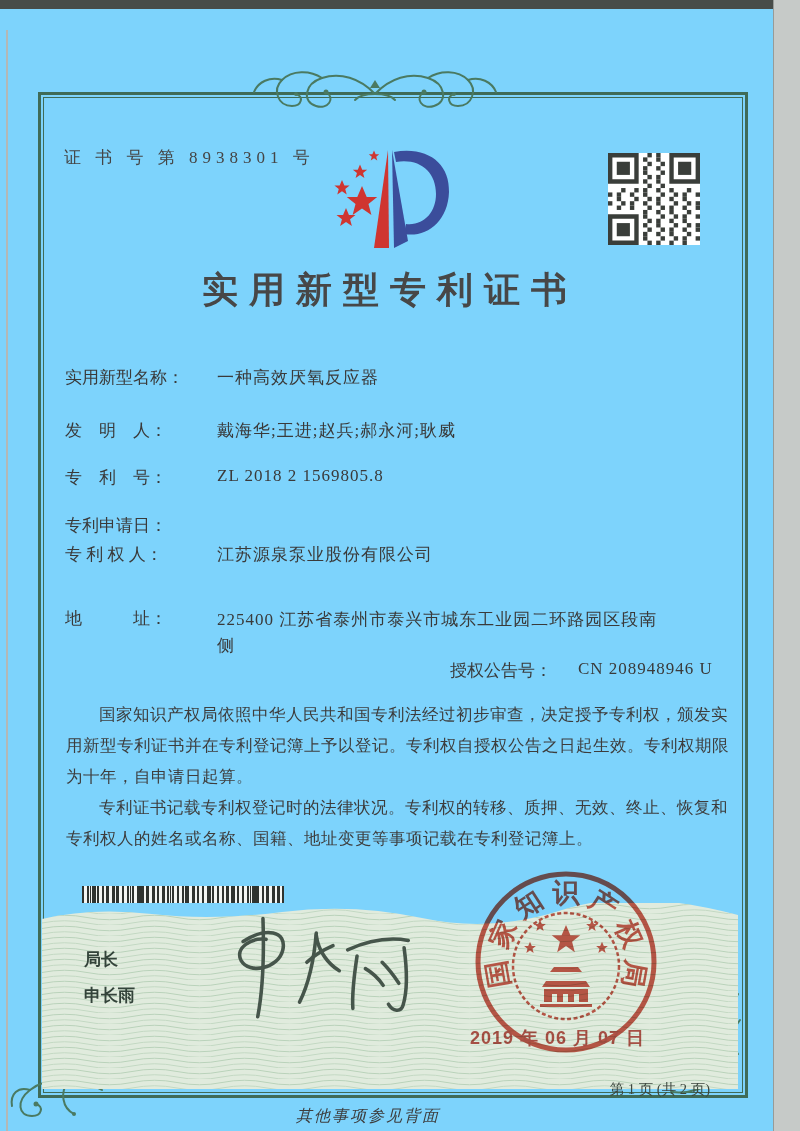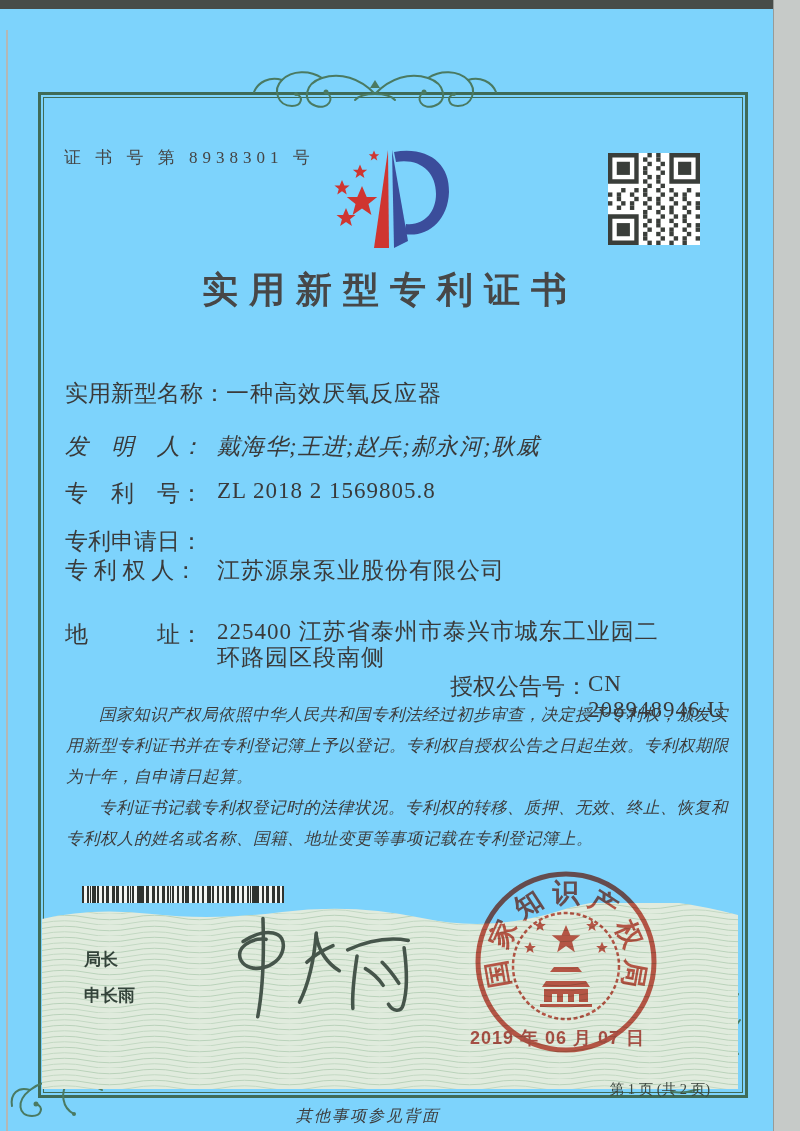--- a/index.html
+++ b/index.html
@@ -17,29 +17,29 @@
   .ornament{position:absolute;pointer-events:none;}
 
   .cert-no{position:absolute;left:64px;top:146px;font-size:17px;letter-spacing:5px;color:#454545;}
 
   .logo{position:absolute;left:316px;top:140px;width:150px;height:124px;}
   .qr{position:absolute;left:608px;top:153px;width:92px;height:92px;}
 
   .title{position:absolute;left:0;top:266px;width:780px;text-align:center;
          font-size:36px;font-weight:bold;letter-spacing:11px;color:#474747;margin:0;}
 
-  .field-row{position:absolute;left:65px;width:675px;display:flex;font-size:23px;color:#3a3a3a;margin-top:12px;}
+  .field-row{position:absolute;left:65px;width:675px;display:flex;font-size:17px;color:#3a3a3a;}
   .field-label{flex:0 0 152px;white-space:nowrap;}
   .field-value{flex:1;letter-spacing:1px;}
   .addr-value{max-width:450px;line-height:26px;}
   .grant-no{position:absolute;left:385px;top:0;display:flex;}
   .grant-no .field-label{flex:0 0 128px;}
 
   .paragraphs{position:absolute;left:66px;top:699px;width:668px;font-size:16.5px;line-height:31px;
-              font-style:italic;color:#3d3d3d;letter-spacing:0.5px;}
+              color:#3d3d3d;letter-spacing:0.5px;}
   .paragraphs p{margin:0;text-indent:2em;}
 
   
   .band{position:absolute;left:42px;top:903px;width:696px;height:186px;}
 
   .barcode{position:absolute;left:82px;top:886px;width:202px;height:17px;
            background:
              repeating-linear-gradient(90deg,#2f332f 0 2px,transparent 2px 5px),
              repeating-linear-gradient(90deg,#2f332f 0 1px,transparent 1px 8px),
              repeating-linear-gradient(90deg,transparent 0 11px,#2f332f 11px 14px,transparent 14px 23px),
@@ -227,21 +227,21 @@
       <rect x="8" y="64" width="12" height="12"></rect>
     </g>
   </svg>
 
   <h1 class="title">实用新型专利证书</h1>
 
   <div class="field-row" style="top:366px;">
     <span class="field-label">实用新型名称：</span>
     <span class="field-value">一种高效厌氧反应器</span>
   </div>
-  <div class="field-row" style="top:419px;font-style:italic;">
+  <div class="field-row" style="top:419px;">
     <span class="field-label">发　明　人：</span>
     <span class="field-value">戴海华;王进;赵兵;郝永河;耿威</span>
   </div>
   <div class="field-row" style="top:466px;">
     <span class="field-label">专　利　号：</span>
     <span class="field-value">ZL 2018 2 1569805.8</span>
   </div>
   <div class="field-row" style="top:514px;">
     <span class="field-label">专利申请日：</span>
   </div>

